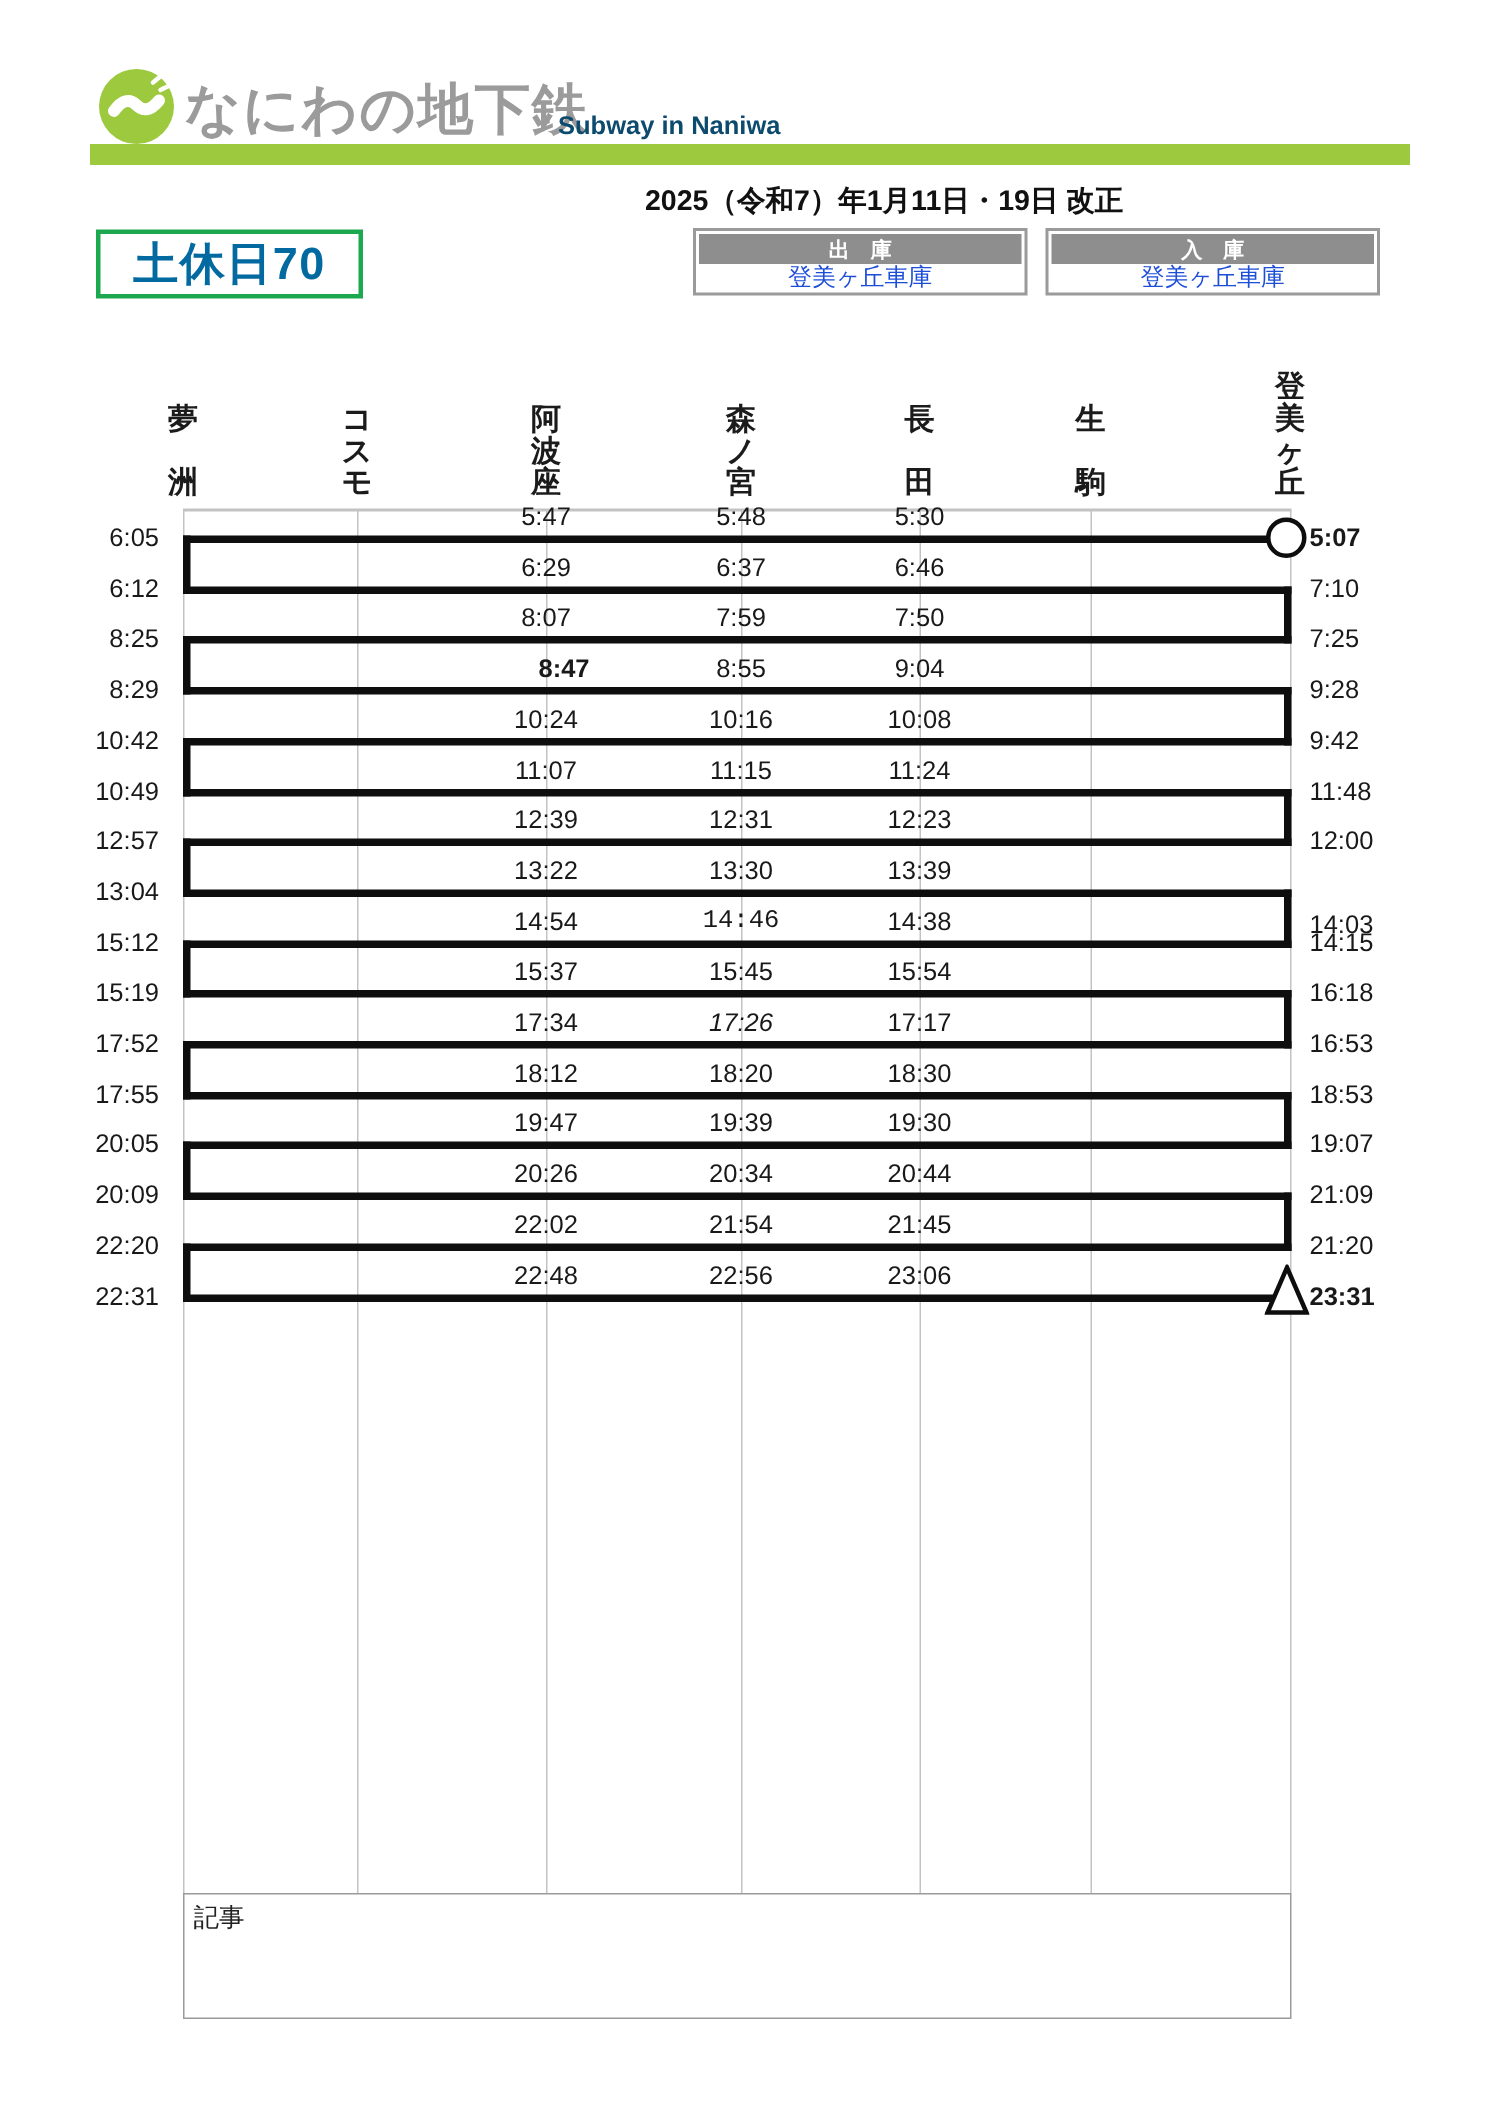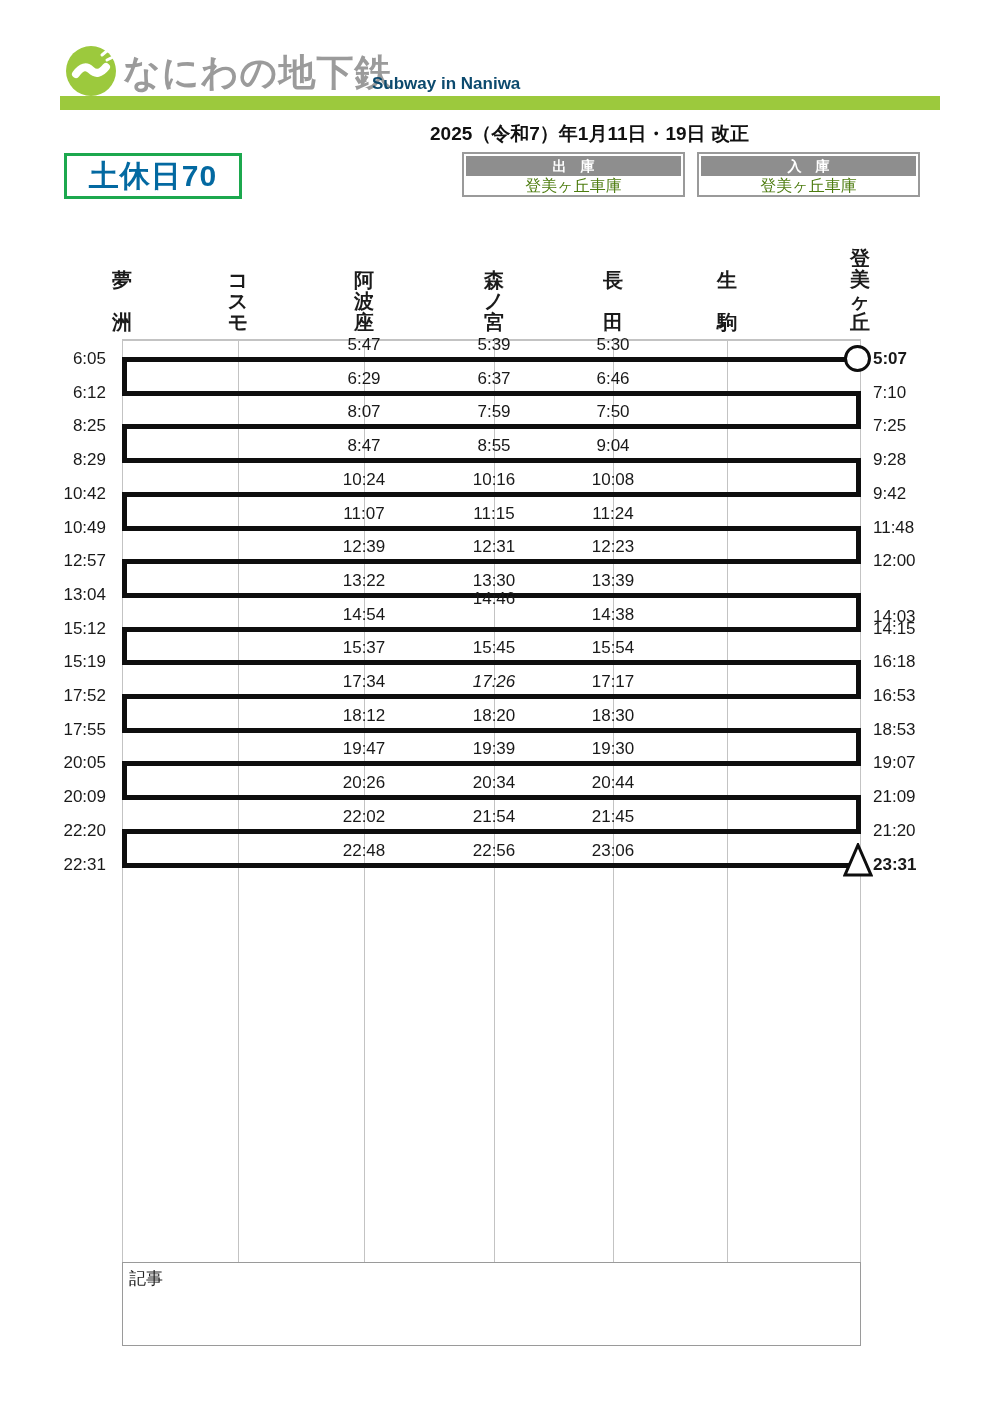--- a/index.html
+++ b/index.html
@@ -17,21 +17,21 @@
   .revision{left:430px;top:121px;font-size:19px;font-weight:600;color:#111;white-space:nowrap;}
   .duty-badge{
     left:64px;top:153px;width:178px;height:46px;border:3px solid #1ca84e;box-sizing:border-box;
     color:#0369a1;font-size:30px;font-weight:bold;display:flex;align-items:center;justify-content:center;
     letter-spacing:1px;
   }
   .depot{top:152px;width:223px;height:45px;border:2px solid #9a9a9a;box-sizing:border-box;background:#fff;padding:2px;}
   .depot-out{left:462px;}
   .depot-in{left:697px;}
   .depot-head{height:20px;background:#8e8e8e;color:#fff;font-size:14px;font-weight:bold;text-align:center;line-height:20px;}
-  .depot-body{height:19px;color:#4d7c0f;font-size:16px;text-align:center;line-height:20px;}
+  .depot-body{height:19px;color:#1d4ed8;font-size:16px;text-align:center;line-height:20px;}
   
   .station{display:flex;flex-direction:column;justify-content:space-between;align-items:center;}
   .station span{font-size:20px;font-weight:bold;color:#1b1b1b;line-height:20px;}
   
   .vthin{width:1.3px;background:#c3c3c3;}
   .hthin{height:1.5px;background:#c3c3c3;}
   .thick{background:#0e0e0e;}
   .tlabel{font-size:17px;line-height:22px;color:#191919;white-space:nowrap;}
   .t-right-bold{font-weight:bold;}
   .t-mid{text-align:center;}
@@ -117,38 +117,38 @@
       <div class="abs vthin" style="left: 237.5px; top: 340px; height: 922px;"></div>
       <div class="abs vthin" style="left: 363.5px; top: 340px; height: 922px;"></div>
       <div class="abs vthin" style="left: 493.5px; top: 340px; height: 922px;"></div>
       <div class="abs vthin" style="left: 612.5px; top: 340px; height: 922px;"></div>
       <div class="abs vthin" style="left: 726.5px; top: 340px; height: 922px;"></div>
       <div class="abs vthin" style="left: 859.5px; top: 340px; height: 922px;"></div>
       <div class="abs thick" style="left: 122px; top: 357px; width: 723px; height: 5px;"></div>
       <div class="abs tlabel t-left" style="left: 36px; top: 348px; width: 70px;">6:05</div>
       <div class="abs tlabel t-right-bold" style="left: 873px; top: 348px;">5:07</div>
       <div class="abs tlabel t-mid" style="left: 324px; top: 334px; width: 80px;">5:47</div>
-      <div class="abs tlabel t-mid" style="left: 454px; top: 334px; width: 80px;">5:39</div>
+      <div class="abs tlabel t-mid" style="left: 454px; top: 334px; width: 80px;">5:48</div>
       <div class="abs tlabel t-mid" style="left: 573px; top: 334px; width: 80px;">5:30</div>
       <div class="abs thick" style="left: 122px; top: 391px; width: 739px; height: 5px;"></div>
       <div class="abs tlabel t-left" style="left: 36px; top: 382px; width: 70px;">6:12</div>
       <div class="abs tlabel" style="left: 873px; top: 382px;">7:10</div>
       <div class="abs tlabel t-mid" style="left: 324px; top: 368px; width: 80px;">6:29</div>
       <div class="abs tlabel t-mid" style="left: 454px; top: 368px; width: 80px;">6:37</div>
       <div class="abs tlabel t-mid" style="left: 573px; top: 368px; width: 80px;">6:46</div>
       <div class="abs thick" style="left: 122px; top: 424px; width: 739px; height: 5px;"></div>
       <div class="abs tlabel t-left" style="left: 36px; top: 415px; width: 70px;">8:25</div>
       <div class="abs tlabel" style="left: 873px; top: 415px;">7:25</div>
       <div class="abs tlabel t-mid" style="left: 324px; top: 401px; width: 80px;">8:07</div>
       <div class="abs tlabel t-mid" style="left: 454px; top: 401px; width: 80px;">7:59</div>
       <div class="abs tlabel t-mid" style="left: 573px; top: 401px; width: 80px;">7:50</div>
       <div class="abs thick" style="left: 122px; top: 458px; width: 739px; height: 5px;"></div>
       <div class="abs tlabel t-left" style="left: 36px; top: 449px; width: 70px;">8:29</div>
       <div class="abs tlabel" style="left: 873px; top: 449px;">9:28</div>
-      <div class="abs tlabel t-mid" style="left: 324px; top: 435px; width: 80px;">8:47</div>
+      <div class="abs tlabel t-mid" style="left: 336px; top: 435px; width: 80px; font-weight: bold;">8:47</div>
       <div class="abs tlabel t-mid" style="left: 454px; top: 435px; width: 80px;">8:55</div>
       <div class="abs tlabel t-mid" style="left: 573px; top: 435px; width: 80px;">9:04</div>
       <div class="abs thick" style="left: 122px; top: 492px; width: 739px; height: 5px;"></div>
       <div class="abs tlabel t-left" style="left: 36px; top: 483px; width: 70px;">10:42</div>
       <div class="abs tlabel" style="left: 873px; top: 483px;">9:42</div>
       <div class="abs tlabel t-mid" style="left: 324px; top: 469px; width: 80px;">10:24</div>
       <div class="abs tlabel t-mid" style="left: 454px; top: 469px; width: 80px;">10:16</div>
       <div class="abs tlabel t-mid" style="left: 573px; top: 469px; width: 80px;">10:08</div>
       <div class="abs thick" style="left: 122px; top: 526px; width: 739px; height: 5px;"></div>
       <div class="abs tlabel t-left" style="left: 36px; top: 517px; width: 70px;">10:49</div>
@@ -165,21 +165,21 @@
       <div class="abs thick" style="left: 122px; top: 593px; width: 739px; height: 5px;"></div>
       <div class="abs tlabel t-left" style="left: 36px; top: 584px; width: 70px;">13:04</div>
       <div class="abs tlabel" style="left: 873px; top: 606px;">14:03</div>
       <div class="abs tlabel t-mid" style="left: 324px; top: 570px; width: 80px;">13:22</div>
       <div class="abs tlabel t-mid" style="left: 454px; top: 570px; width: 80px;">13:30</div>
       <div class="abs tlabel t-mid" style="left: 573px; top: 570px; width: 80px;">13:39</div>
       <div class="abs thick" style="left: 122px; top: 627px; width: 739px; height: 5px;"></div>
       <div class="abs tlabel t-left" style="left: 36px; top: 618px; width: 70px;">15:12</div>
       <div class="abs tlabel" style="left: 873px; top: 618px;">14:15</div>
       <div class="abs tlabel t-mid" style="left: 324px; top: 604px; width: 80px;">14:54</div>
-      <div class="abs tlabel t-mid" style="left: 454px; top: 588px; width: 80px;">14:46</div>
+      <div class="abs tlabel t-mid" style="left: 454px; top: 604px; width: 80px; font-family: Liberation Mono, monospace;">14:46</div>
       <div class="abs tlabel t-mid" style="left: 573px; top: 604px; width: 80px;">14:38</div>
       <div class="abs thick" style="left: 122px; top: 660px; width: 739px; height: 5px;"></div>
       <div class="abs tlabel t-left" style="left: 36px; top: 651px; width: 70px;">15:19</div>
       <div class="abs tlabel" style="left: 873px; top: 651px;">16:18</div>
       <div class="abs tlabel t-mid" style="left: 324px; top: 637px; width: 80px;">15:37</div>
       <div class="abs tlabel t-mid" style="left: 454px; top: 637px; width: 80px;">15:45</div>
       <div class="abs tlabel t-mid" style="left: 573px; top: 637px; width: 80px;">15:54</div>
       <div class="abs thick" style="left: 122px; top: 694px; width: 739px; height: 5px;"></div>
       <div class="abs tlabel t-left" style="left: 36px; top: 685px; width: 70px;">17:52</div>
       <div class="abs tlabel" style="left: 873px; top: 685px;">16:53</div>

